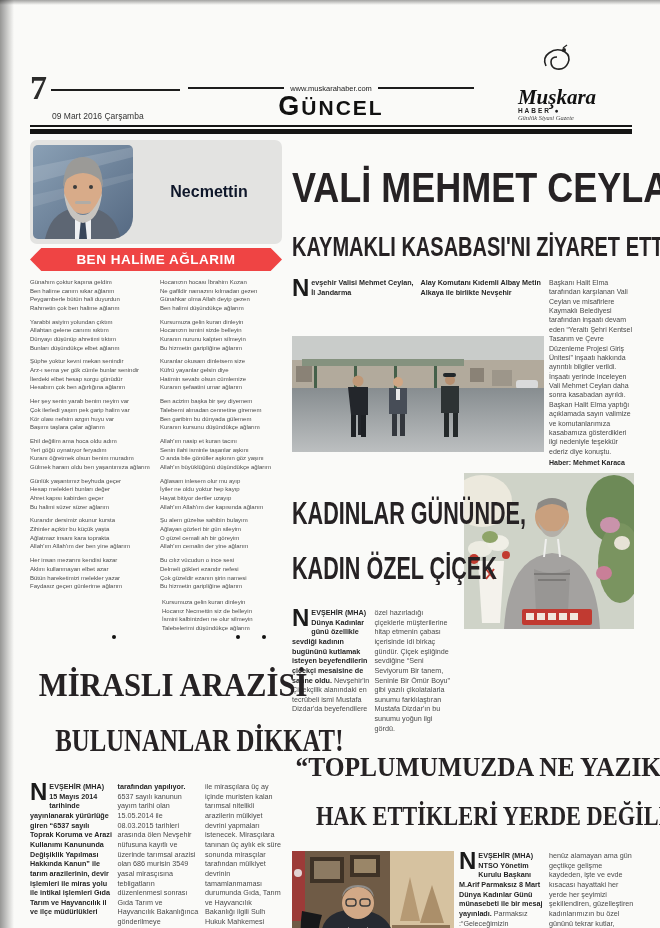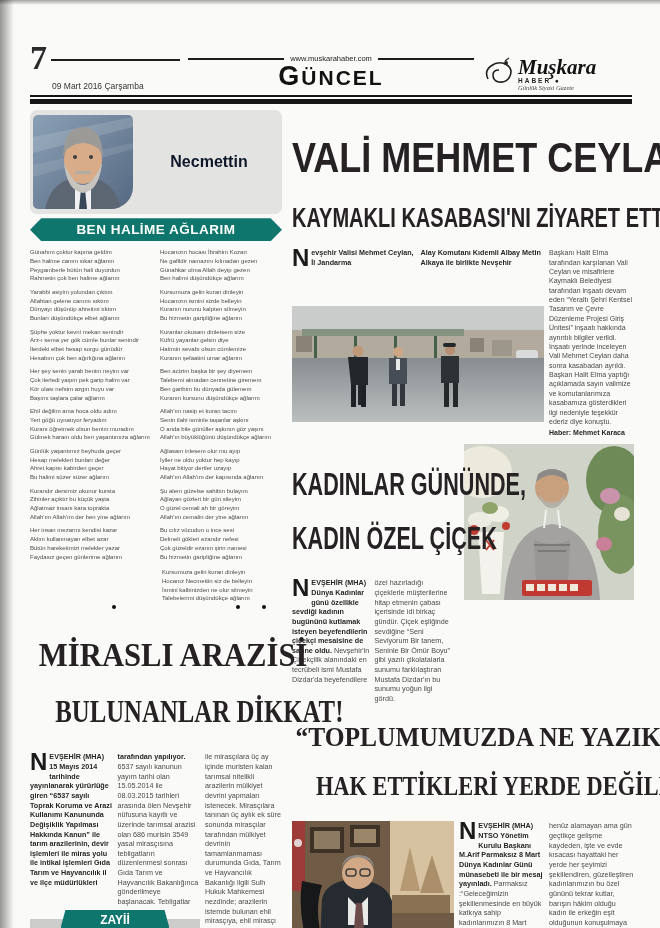--- a/index.html
+++ b/index.html
@@ -16,40 +16,40 @@
   .pageno-row{display:flex;align-items:flex-end;}
   .pageno{font-family:"Liberation Serif",serif;font-weight:bold;font-size:34px;line-height:.8;}
   .pn-line{flex:1;height:2px;background:#1d1d1d;margin:0 0 10px 4px;}
   .mast-date{font-size:8.5px;color:#333;margin-top:10px;padding-left:22px;}
   .mast-center{flex:1;text-align:center;padding-bottom:1px;}
   .site-row{display:flex;align-items:center;gap:6px;}
   .site-row::before,.site-row::after{content:'';flex:1;height:2px;background:#1d1d1d;}
   .site{font-size:7.5px;color:#222;white-space:nowrap;}
   .section-title{font-size:21px;font-weight:bold;letter-spacing:2px;color:#111;line-height:1;}
   .section-title::first-letter{font-size:27px;}
-  .mast-logo{width:150px;display:flex;align-items:center;justify-content:flex-start;gap:2px;}
+  .mast-logo{width:150px;display:flex;align-items:center;justify-content:flex-start;gap:10px;flex-direction:column;}
   .logo-icon{width:34px;height:34px;}
   .logo-txt{text-align:left;}
   .logo-title{font-family:"Liberation Serif",serif;font-style:italic;font-weight:bold;font-size:21px;line-height:.9;color:#111;}
   .logo-sub{font-size:6.5px;font-weight:bold;letter-spacing:2px;color:#222;}
   .logo-tag{font-family:"Liberation Serif",serif;font-style:italic;font-size:6.5px;color:#444;}
   .rules{margin:4px 28px 0 30px;}
   .rule-thin{height:2px;background:#151515;}
   .rule-thick{height:5px;background:#151515;margin-top:2px;}
 
   
   .content{display:flex;gap:10px;padding:6px 26px 0 30px;}
   .lcol{width:252px;flex:none;}
   .rcol{flex:1;min-width:0;}
 
   
   .aucard{background:#e3e3e1;border-radius:7px;padding:3px;display:flex;align-items:center;gap:6px;height:98px;}
   .auphoto{width:100px;height:94px;border-radius:5px 5px 22px 5px;overflow:hidden;flex:none;}
   .auname{flex:1;text-align:center;font-weight:bold;font-size:16px;line-height:1.25;color:#0f172a;}
-  .ribbon{background:#0f766e;color:#fff;text-align:center;font-weight:bold;
+  .ribbon{background:#ef4444;color:#fff;text-align:center;font-weight:bold;
           clip-path:polygon(0 50%,4.5% 0,95.5% 0,100% 50%,95.5% 100%,4.5% 100%);}
   .poem-banner{margin-top:4px;height:23px;line-height:23px;font-size:13.5px;letter-spacing:.5px;}
 
   
   .poem{display:flex;gap:8px;margin-top:7px;}
   .poem-col{flex:1;min-width:0;}
   .stanza{white-space:pre-line;font-size:6px;line-height:1.45;color:#4b4b4b;margin:0 0 5px 0;}
   .closing{margin:2px 0 0 132px;width:116px;}
   .dots{position:relative;height:9px;}
   .dot{position:absolute;top:2px;width:4px;height:4px;border-radius:50%;background:#111;}

